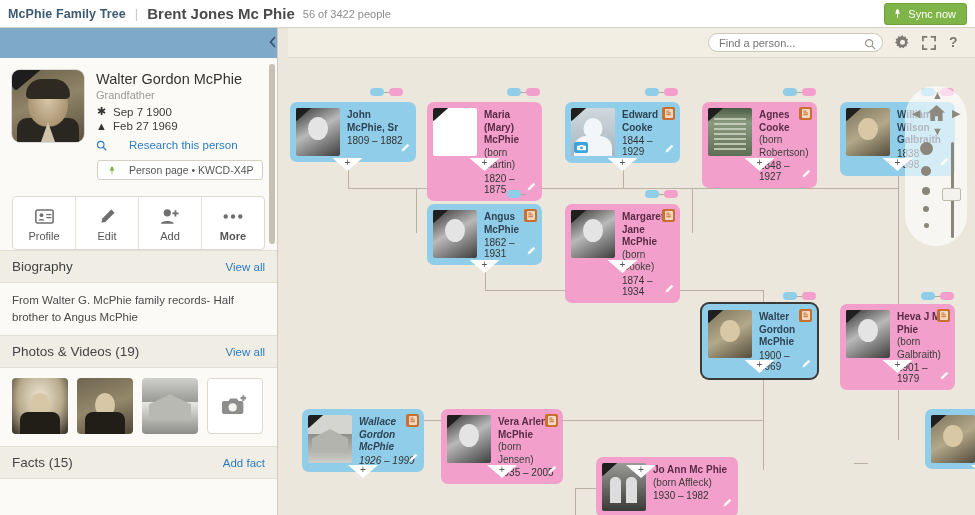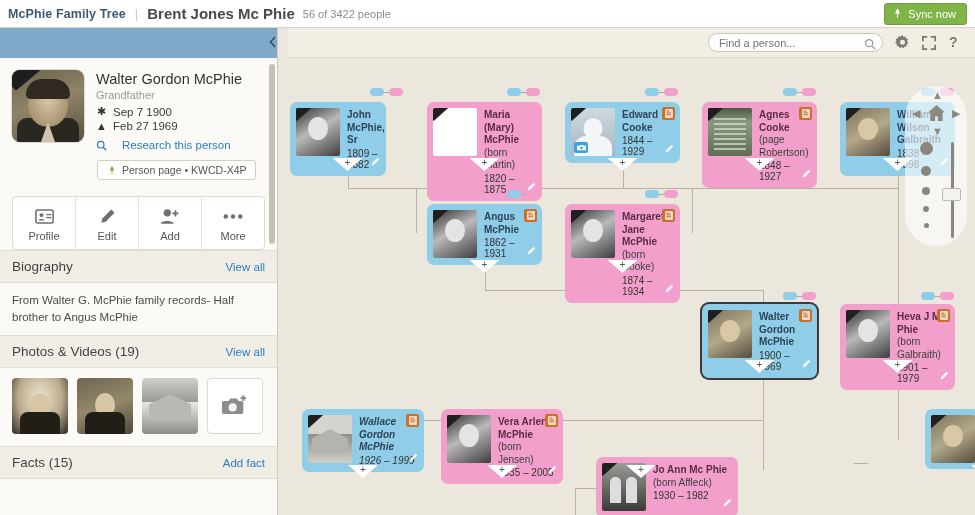--- a/index.html
+++ b/index.html
@@ -72,37 +72,37 @@
     position: absolute; left: -6px; top: -6px; width: 34px; height: 18px;
     background: #1d1d1d; transform: rotate(-40deg); border-radius: 2px;
   }
   .p-info { padding-top: 1px; min-width: 0; }
   .p-name { font-size: 14.5px; color: #333; margin-bottom: 2px; }
   .p-rel { font-size: 11px; color: #9a9a9a; margin-bottom: 4px; }
   .p-date { font-size: 11.5px; color: #3c3c3c; display: flex; align-items: center; gap: 6px; margin-bottom: 2px; }
   .p-date .gi { width: 11px; text-align: center; color: #333; font-size: 11px; }
   .p-research {
     font-size: 11.5px; color: #2b7cc0; margin-top: 7px;
-    display: flex; align-items: center; gap: 15px; cursor: pointer;
+    display: flex; align-items: center; gap: 22px; cursor: pointer;
   }
   .p-chip {
-    margin: 9px 0 0 1px; display: inline-flex; align-items: center; gap: 5px;
+    margin: 9px 0 0 1px; display: inline-flex; align-items: center; gap: 12px;
     border: 1px solid #d4cfc3; border-radius: 3px; background: #fff;
     padding: 3px 9px; font-size: 10.5px; color: #555; cursor: pointer;
   }
 
   .action-row {
     margin: 10px 12px 0 12px; border: 1px solid #dedad0; border-radius: 4px;
     background: #fff; display: flex; overflow: hidden;
   }
   .action-btn {
     flex: 1; padding: 8px 2px 7px; text-align: center; cursor: pointer;
     border-right: 1px solid #e6e2d9;
   }
-  .action-btn:last-child { border-right: none; }
+  .action-btn:last-child { border-right: none; font-weight: bold; }
   .action-btn .ai { height: 22px; display:flex; align-items:center; justify-content:center; color:#6f6f6f; }
   .action-btn .al { font-size: 11px; color: #555; margin-top: 3px; }
 
   .sec-head {
     background: #f0ede5; border-top: 1px solid #e2ded3;
     border-bottom: 1px solid #e2ded3; padding: 8px 12px;
     display: flex; align-items: center;
   }
   .sec-title { font-size: 13.5px; color: #444; }
   .sec-link { margin-left: auto; font-size: 11.5px; color: #2b7cc0; cursor: pointer; }
@@ -411,21 +411,21 @@
     <div class="line lv" style="left:135px; top:392px; height:18px;"></div>
     <div class="line lv" style="left:274px; top:392px; height:18px;"></div>
     <div class="line lh" style="left:428px; top:435px; width:14px;"></div>
     <div class="line lh" style="left:566px; top:435px; width:14px;"></div>
     <div class="line lv" style="left:287px; top:460px; height:55px;"></div>
     <div class="line lh" style="left:287px; top:460px; width:160px;"></div>
     <div class="line lv" style="left:447px; top:460px; height:55px;"></div>
     <div class="line lv" style="left:610px; top:332px; height:80px;"></div>
 
     <div id="cards-layer">
-        <div class="card male" style="left: 2px; top: 74px; width: 96px;">
+        <div class="card male" style="left: 2px; top: 74px; width: 126px;">
           <div class="c-photo">
             <div class="ph bw"></div>
             <div class="c-ribbon"></div>
           </div>
           <div class="c-txt">
             <div class="c-name">John McPhie, Sr</div>
             <div class="c-years">1809 – 1882</div>
           </div>
           <div class="c-pencil"><svg width="10" height="10" viewBox="0 0 12 12">
               <path d="M9 0.8l2.2 2.2-6.4 6.4-2.9.7.7-2.9z" fill="rgba(255,255,255,.9)"></path>
@@ -481,21 +481,21 @@
         <div class="plus-tab" style="left: 319.5px; top: 130px;">
           <span>+</span>
         </div>
         <div class="card female" style="left: 414px; top: 74px; width: 115px;">
           <div class="c-photo">
             <div class="ph stone"></div>
             <div class="c-ribbon"></div>
           </div>
           <div class="c-txt">
             <div class="c-name">Agnes Cooke</div>
-            <div class="c-born">(page Robertson)</div>
+            <div class="c-born">(born Robertson)</div>
             <div class="c-years">1848 – 1927</div>
           </div>
           <div class="c-badge">
             <svg width="8" height="9" viewBox="0 0 8 9">
               <rect x="0" y="0" width="8" height="9" rx="1" fill="#f3d9c4"></rect>
               <rect x="1.4" y="1.6" width="3" height="1" fill="#c8702f"></rect>
               <rect x="1.4" y="3.4" width="4.5" height="1" fill="#c8702f"></rect>
               <rect x="1.4" y="5.2" width="4.5" height="1" fill="#c8702f"></rect>
             </svg>
           </div>

